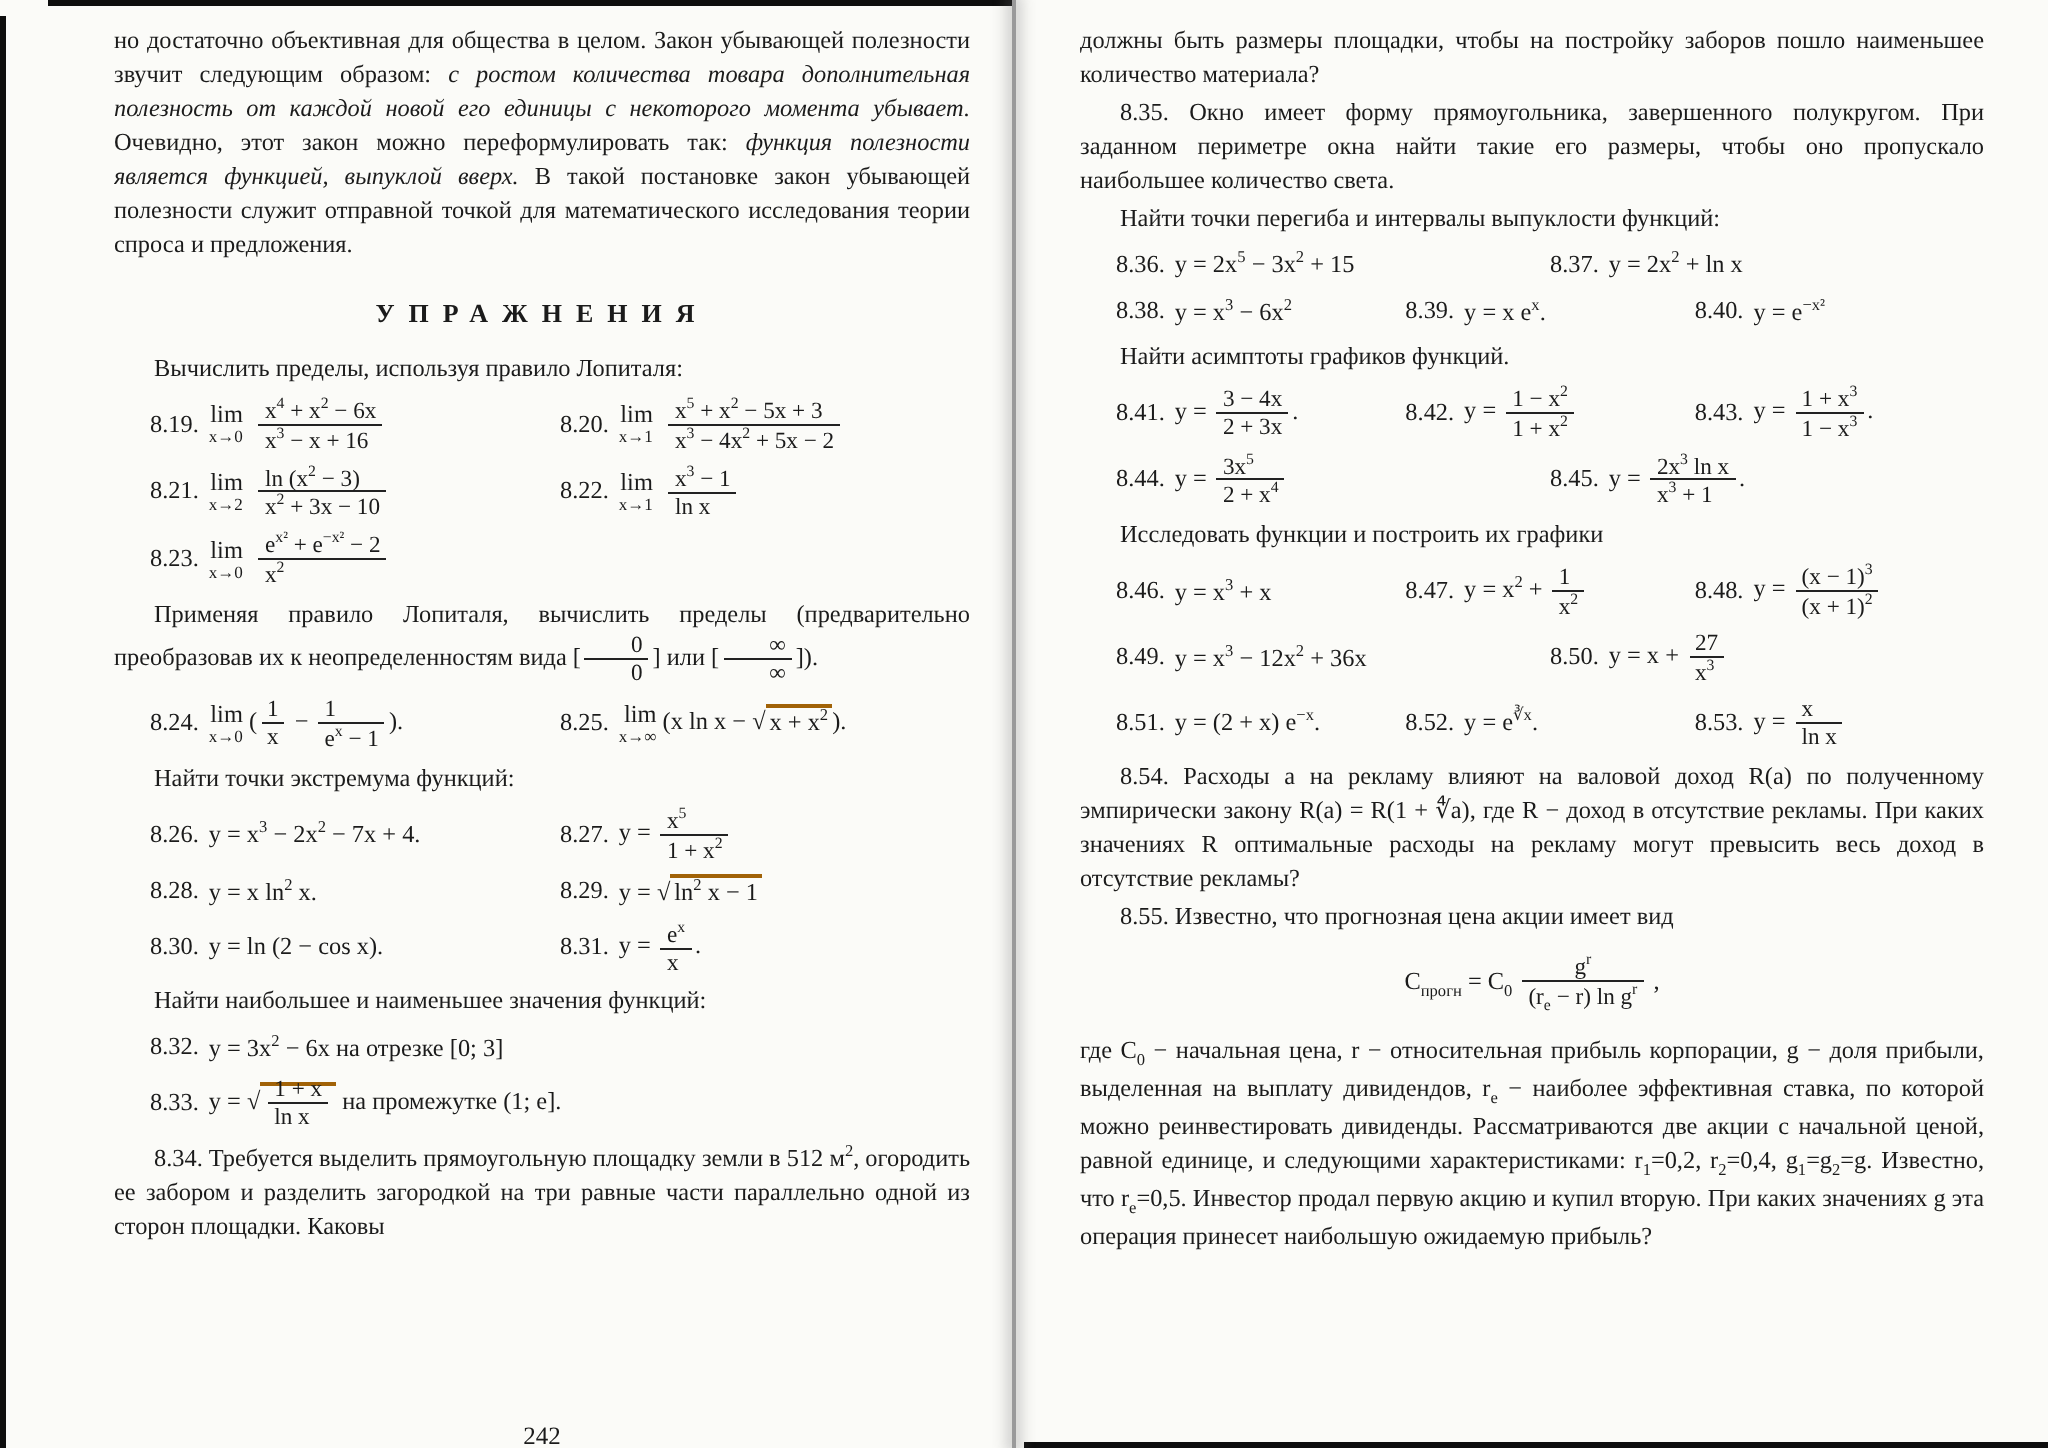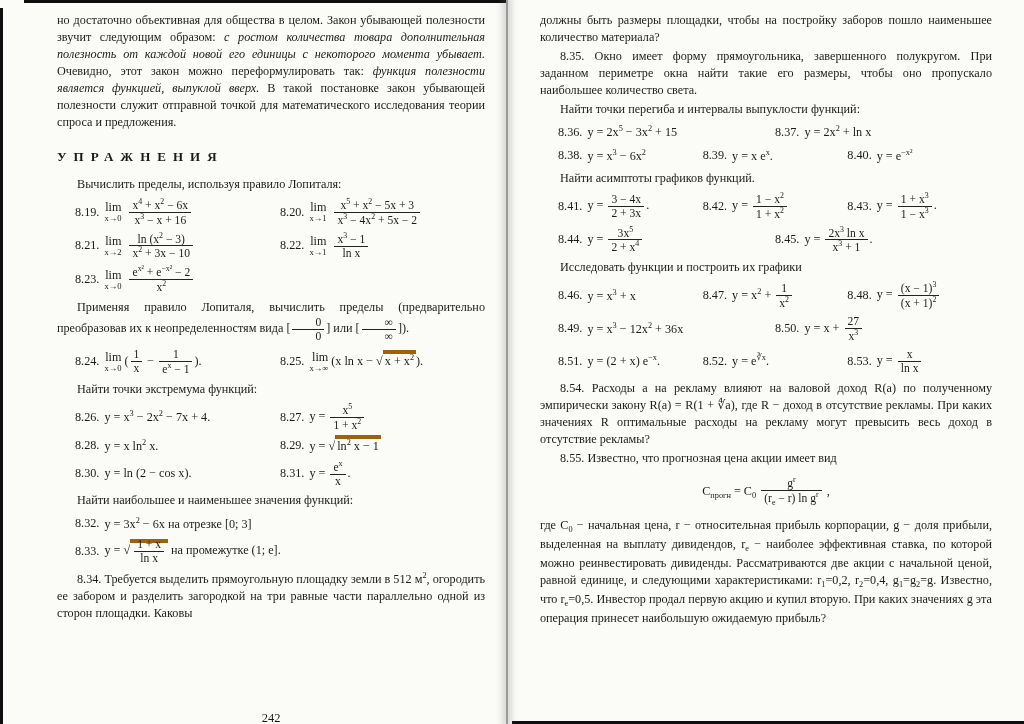--- a/index.html
+++ b/index.html
@@ -9,34 +9,34 @@
   .edge-top{position:absolute;left:24px;top:0;width:482px;height:3px;background:#0e0e0e;}
   .edge-bottom{position:absolute;left:512px;right:0;bottom:0;height:3px;background:#0e0e0e;}
   .gutter{position:absolute;left:506px;top:0;bottom:0;width:2px;background:#9a9a9a;
           box-shadow:0 0 7px 3px rgba(110,110,110,.30);}
   .page{position:absolute;top:0;height:724px;overflow:hidden;}
   .page-left{left:57px;width:428px;padding-top:10px;}
   .page-right{left:540px;width:452px;padding-top:10px;}
   .p{text-align:justify;text-indent:20px;margin:2px 0;}
   .p.ni{text-indent:0;}
   .it{font-style:italic;}
-  .hd{font-weight:700;letter-spacing:7px;font-size:13px;margin:16px 0 10px;}
+  .hd{text-align:center;font-weight:700;letter-spacing:7px;font-size:13px;margin:16px 0 10px;}
   .xr{display:flex;align-items:center;margin:5px 0;padding-left:18px;}
   .xr .xi{flex:1;display:flex;align-items:center;gap:5px;white-space:nowrap;}
   .xr.one .xi{flex:0 1 auto;}
   .xn{font-weight:400;}
-  .fr{display:inline-block;text-align:center;vertical-align:middle;margin:0 2px;line-height:1.12;font-size:.95em;}
+  .fr{display:inline-block;vertical-align:middle;margin:0 2px;line-height:1.12;font-size:.95em;}
   .fr .nu{display:block;border-bottom:1px solid #222;padding:0 3px;}
   .fr .de{display:block;padding:0 3px;}
   .lim{display:inline-block;text-align:right;vertical-align:middle;line-height:1;margin-right:3px;}
   .lim>span{display:block;}
   .ls{font-size:.7em;margin-top:1px;}
   sup,sub{font-size:.68em;}
   .sq{white-space:nowrap;}
-  .sq .rad{border-top:4px solid #a16207;padding:0 2px;font-family:Liberation Serif, serif;}
+  .sq .rad{border-top:2px solid #a16207;padding:0 2px;font-family:Liberation Serif, serif;}
   .cf{text-align:center;margin:9px 0;}
   .pagenum{position:absolute;bottom:7px;left:0;width:100%;text-align:center;font-size:12.5px;}
 </style>
 </head>
 <body>
 
 <div class="scan">
   <div class="edge-left"></div>
   <div class="edge-top"></div>
   <div class="edge-bottom"></div>

